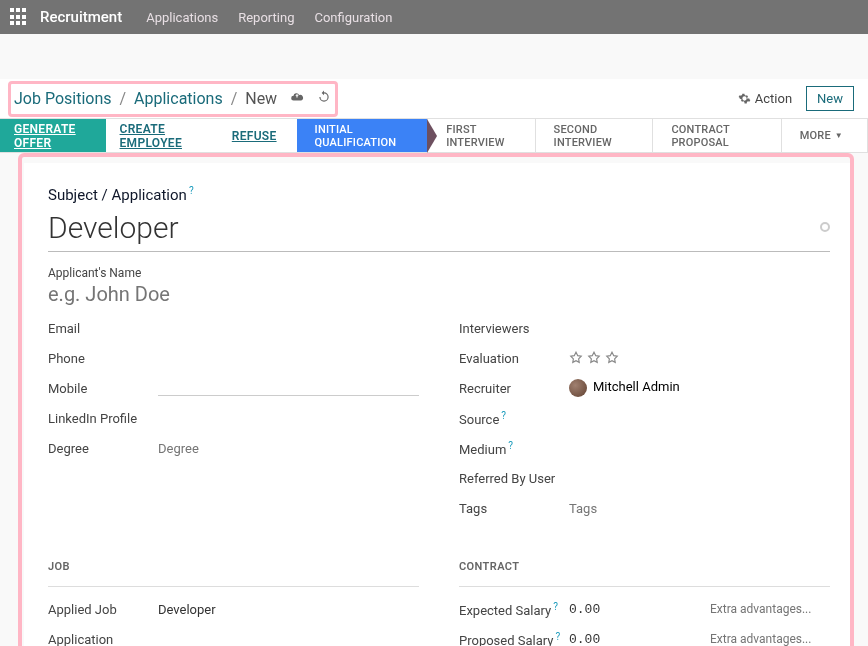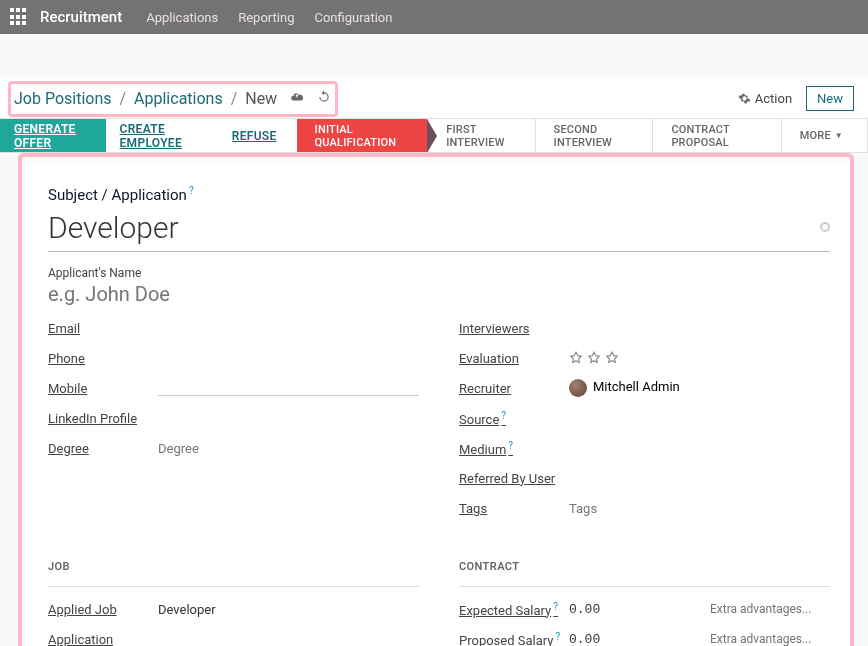--- a/index.html
+++ b/index.html
@@ -23,21 +23,21 @@
 .action-btn { font-size: 13px; color: #444; cursor: pointer; display: flex; align-items: center; gap: 4px; }
 .new-btn { border: 1px solid #1a6b7a; color: #1a6b7a; padding: 4px 10px; font-size: 13px; cursor: pointer; background: #fff; }
 
 
 .stage-bar { display: flex; background: #fff; border-bottom: 1px solid #e0e0e0; height: 34px; align-items: stretch; }
 .action-btns { display: flex; }
 .stg-action { padding: 0 14px; font-size: 12px; font-weight: 600; letter-spacing: 0.3px; display: flex; align-items: center; cursor: pointer; color: #1a6b7a; background: #fff; text-decoration: underline; }
 .stg-action.primary { background: #1fa89a; color: #fff; }
 .stages { display: flex; margin-left: 6px; }
 .stage { padding: 0 18px; font-size: 11px; font-weight: 500; letter-spacing: 0.2px; color: #666; display: flex; align-items: center; border-right: 1px solid #e0e0e0; cursor: pointer; position: relative; }
-.stage.active { background: #ef4444; color: #fff; }
+.stage.active { background: #3b82f6; color: #fff; }
 .stage.active::after { content: ""; position: absolute; right: -10px; top: 0; width: 0; height: 0; border-top: 17px solid transparent; border-bottom: 17px solid transparent; border-left: 10px solid #6d4f5f; z-index: 2; }
 .stage.more { padding-right: 24px; }
 .stage.more::before { content: ""; }
 .caret-down { margin-left: 4px; font-size: 8px; }
 
 
 .form-wrap { position: relative; padding: 10px 14px 0 14px; }
 .form-card-border { position: absolute; left: 18px; right: 14px; top: 0px; bottom: 0; border: 4px solid #ffb6c5; border-radius: 6px; pointer-events: none; z-index: 5; height: 540px; }
 .form-card { background: #fff; margin-left: 10px; padding: 22px 24px 14px 24px; min-height: 530px; }
 
@@ -46,21 +46,21 @@
 .subject-input { width: 100%; font-size: 30px; font-weight: 300; color: #333; border: none; border-bottom: 1px solid #bbb; padding: 2px 0 6px 0; margin-top: 4px; outline: none; }
 .subject-row { position: relative; }
 .status-dot { position: absolute; right: 0; top: 18px; width: 10px; height: 10px; border: 2px solid #ccc; border-radius: 50%; }
 
 .applicant-label { font-size: 12px; color: #444; margin-top: 14px; }
 .applicant-input { font-size: 20px; color: #bbb; border: none; outline: none; width: 100%; margin-top: 2px; background: transparent; }
 
 .two-col { display: flex; gap: 40px; margin-top: 12px; }
 .col { flex: 1; }
 .field-row { display: flex; align-items: center; font-size: 13px; margin-bottom: 10px; min-height: 20px; }
-.field-label { width: 110px; color: #444; flex-shrink: 0; text-decoration: underline; }
+.field-label { width: 110px; color: #444; flex-shrink: 0; }
 .field-input { flex: 1; border: none; outline: none; font-size: 13px; color: #333; background: transparent; }
 .field-input.placeholder { color: #aaa; }
 .field-underline { border-bottom: 1px solid #ccc; }
 .avatar { width: 18px; height: 18px; border-radius: 50%; background: radial-gradient(circle at 35% 35%, #a08070, #604030); display: inline-block; margin-right: 6px; vertical-align: middle; }
 .stars { display: flex; gap: 4px; }
 .star { width: 14px; height: 14px; }
 
 .section-head { font-size: 11px; font-weight: 600; letter-spacing: 0.4px; color: #666; border-bottom: 1px solid #ddd; padding-bottom: 13px; margin-top: 20px; margin-bottom: 12px; }
 
 .extra-input { font-size: 12px; color: #bbb; border: none; outline: none; background: transparent; width: 120px; }

